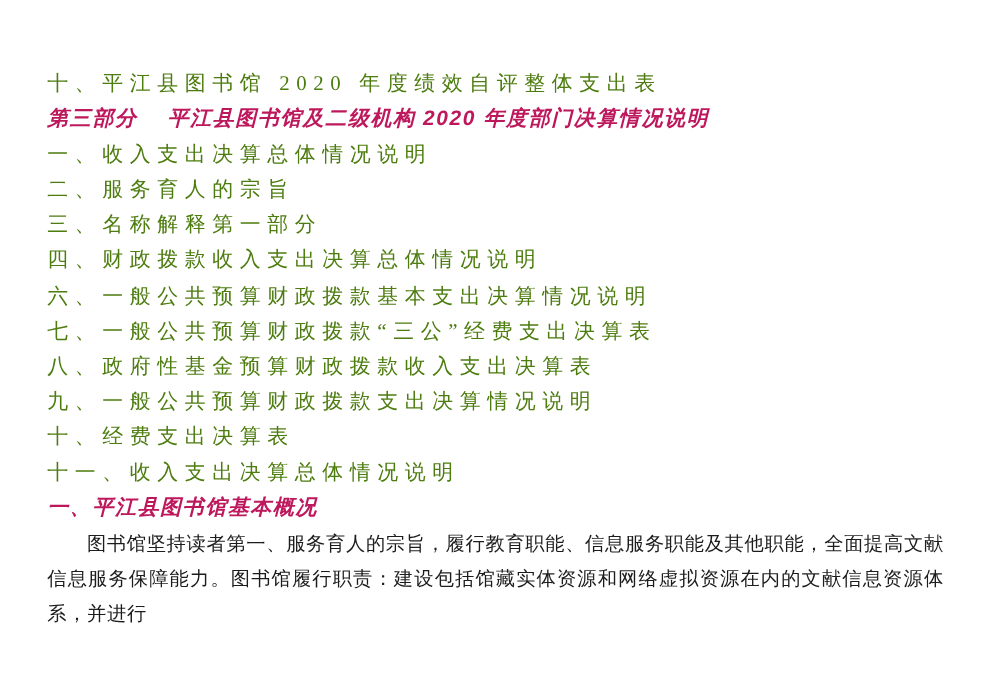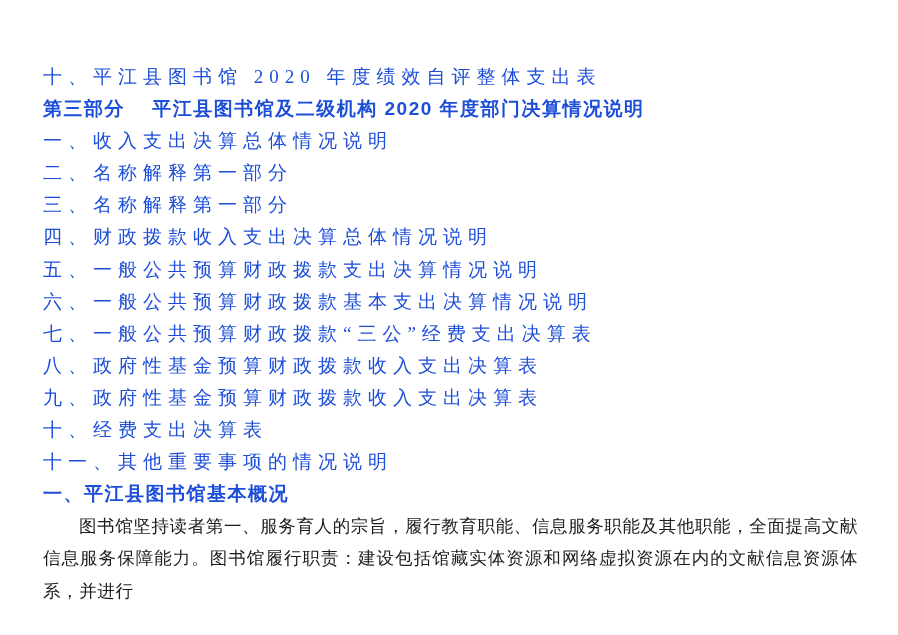--- a/index.html
+++ b/index.html
@@ -19,28 +19,29 @@
     padding: 61px 40px 0 43px;
     background: #ffffff;
   }
   .line {
     height: 32.1px;
     line-height: 32.1px;
     white-space: nowrap;
     font-family: "Liberation Serif", "DejaVu Serif", serif;
     font-size: 19px;
     letter-spacing: 6px;
-    color: #1d4ed8;
+    color: #4d7c0f;
     font-weight: 400;
   }
   .line.heading {
     font-family: "Liberation Sans", "DejaVu Sans", sans-serif;
     font-weight: 700;
     letter-spacing: 1.5px;
-    color: #1d4ed8;
+    color: #be185d;
+    font-style: italic;
   }
   .line.subitem {
     text-indent: 40px;
     letter-spacing: 2.5px;
   }
   .paragraph {
     font-family: "Liberation Serif", "DejaVu Serif", serif;
     font-size: 17.5px;
     letter-spacing: 0.6px;
     line-height: 32.1px;
@@ -50,25 +51,24 @@
     margin: 0;
   }
 </style>
 </head>
 <body>
 
 <div class="page">
   <div class="line">十、平江县图书馆 2020 年度绩效自评整体支出表</div>
   <div class="line heading">第三部分　 平江县图书馆及二级机构 2020 年度部门决算情况说明</div>
   <div class="line">一、收入支出决算总体情况说明</div>
-  <div class="line">二、名称解释第一部分</div>
+  <div class="line">二、服务育人的宗旨</div>
   <div class="line">三、名称解释第一部分</div>
   <div class="line">四、财政拨款收入支出决算总体情况说明</div>
-  <div class="line">五、一般公共预算财政拨款支出决算情况说明</div>
   <div class="line">六、一般公共预算财政拨款基本支出决算情况说明</div>
   <div class="line">七、一般公共预算财政拨款“三公”经费支出决算表</div>
   <div class="line">八、政府性基金预算财政拨款收入支出决算表</div>
-  <div class="line">九、政府性基金预算财政拨款收入支出决算表</div>
+  <div class="line">九、一般公共预算财政拨款支出决算情况说明</div>
   <div class="line">十、经费支出决算表</div>
-  <div class="line">十一、其他重要事项的情况说明</div>
+  <div class="line">十一、收入支出决算总体情况说明</div>
   <div class="line heading">一、平江县图书馆基本概况</div>
   <p class="paragraph">图书馆坚持读者第一、服务育人的宗旨，履行教育职能、信息服务职能及其他职能，全面提高文献信息服务保障能力。图书馆履行职责：建设包括馆藏实体资源和网络虚拟资源在内的文献信息资源体系，并进行</p>
 </div>
 
 </body></html>

